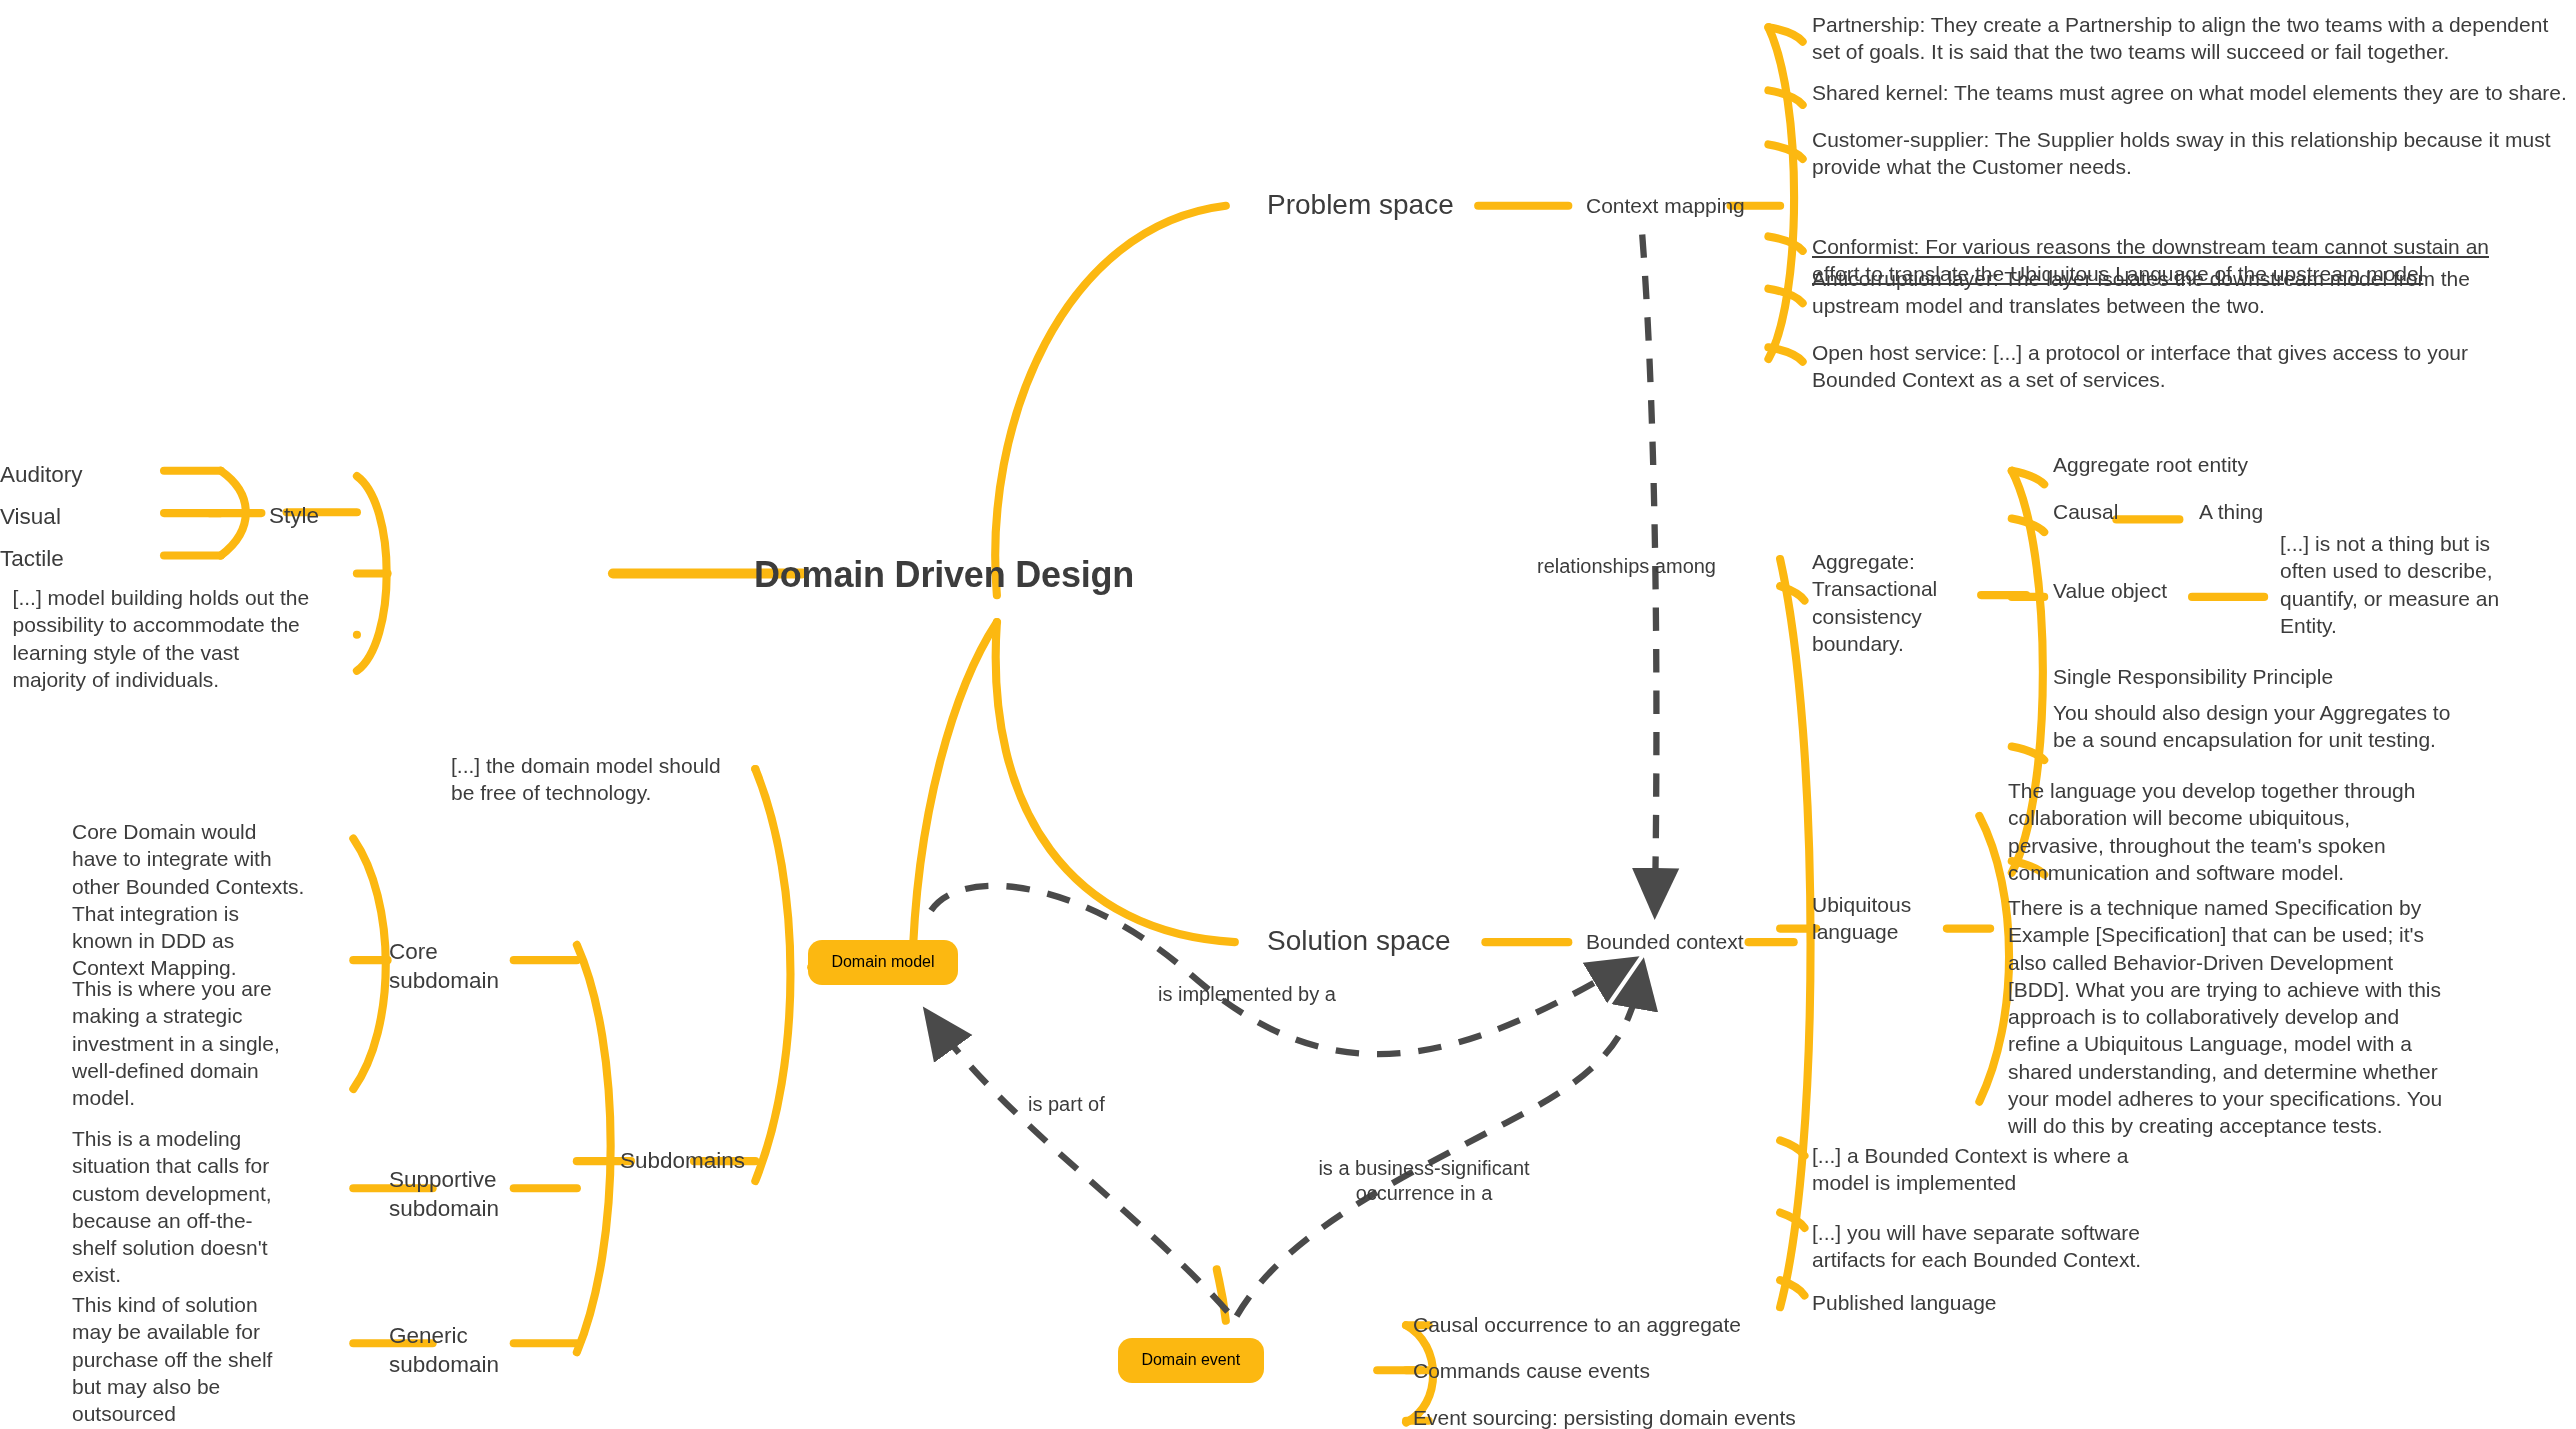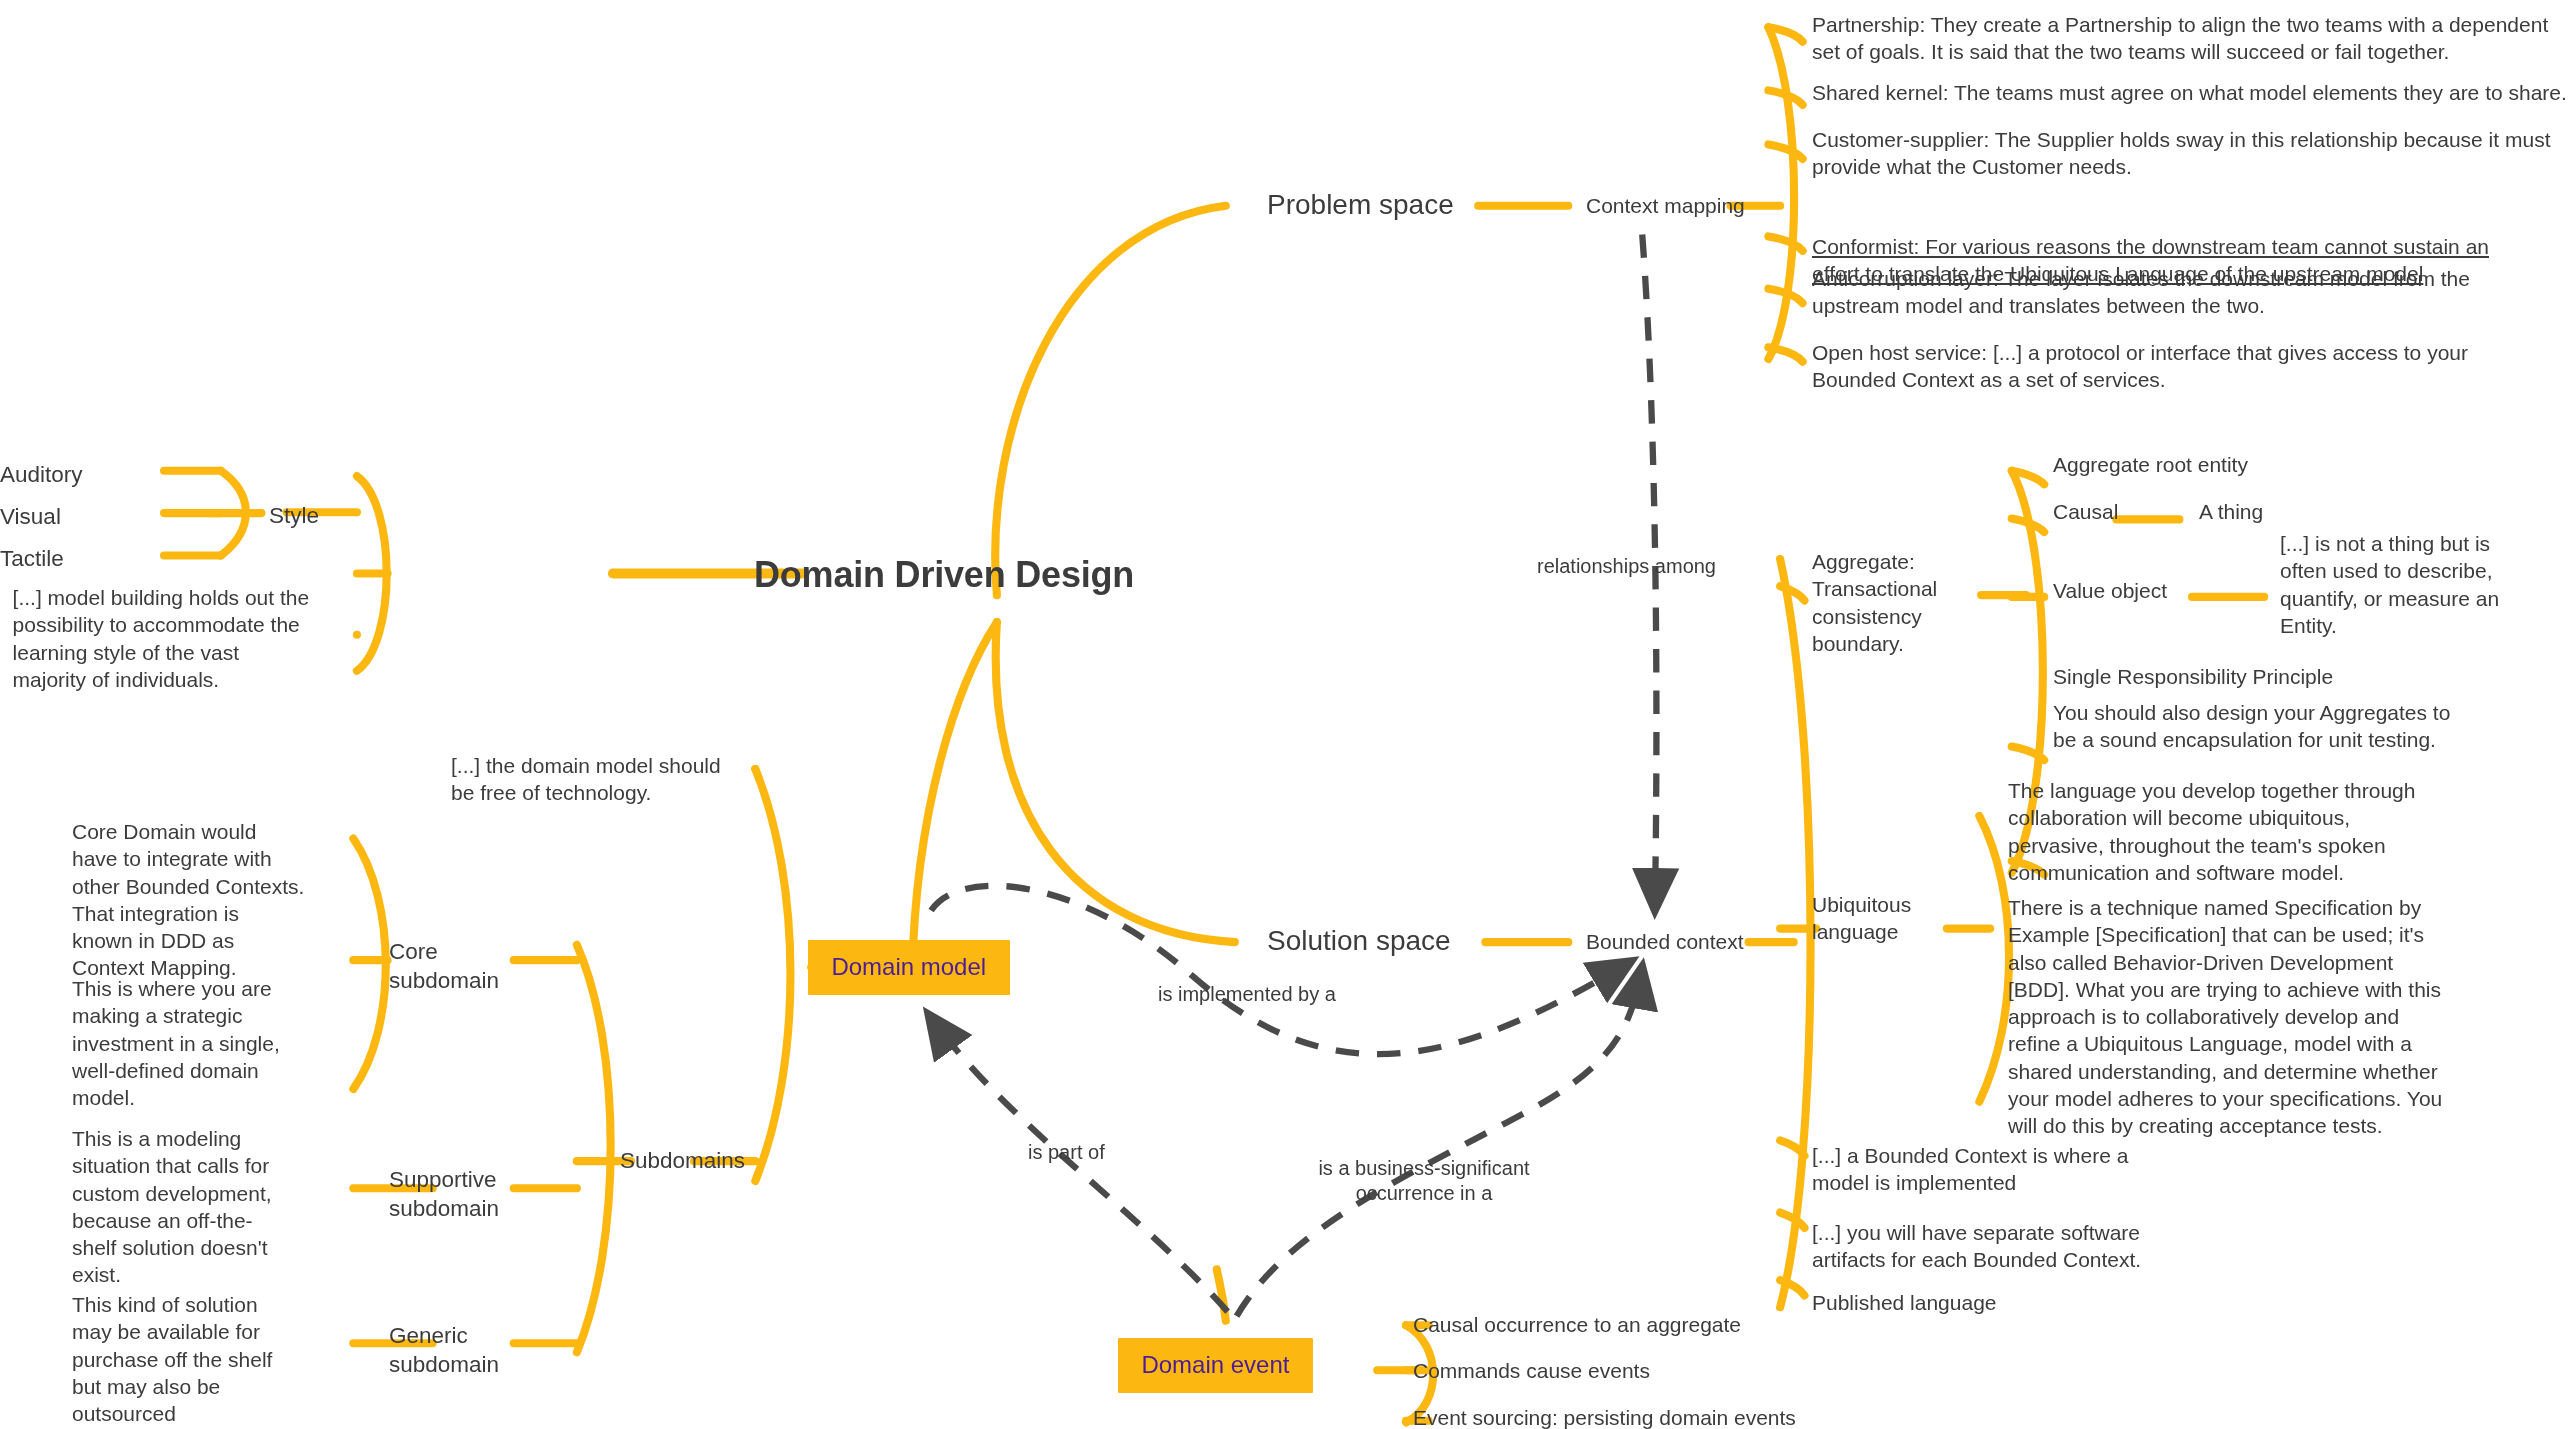--- a/index.html
+++ b/index.html
@@ -16,22 +16,22 @@
 
   
   .t-root   {font-size:36px;font-weight:bold;letter-spacing:-0.2px;}
   .t-l1     {font-size:28px;}
   .t-l2     {font-size:22.5px;}
   .t-l3     {font-size:21px;}
   .t-note   {font-size:21px;}
 
   
   .boxed{
-    background:#FCB811;border-radius:1px;color:#4c1d95;
-    padding:12.6px 23.4px 14.4px 23.4px;font-size:24px;line-height:1.15;
+    background:#FCB811;border-radius:14px;color:#000000;
+    padding:12.6px 23.4px 14.4px 23.4px;font-size:16px;line-height:1.15;
     box-sizing:border-box;white-space:nowrap;
   }
   .rel-label{color:#3c3c3c;font-size:20px;line-height:1.25;white-space:pre-line;}
   .ta-r{text-align:left;}
   .ta-c{text-align:center;}
 </style>
 </head>
 <body>
 
 <div id="canvas">
@@ -245,18 +245,18 @@
   <div class="node t-note" style="left:1812px;top:1289px;width:379px;">Published language</div>
 
   <div class="node boxed" style="left:1118px;top:1338px;">Domain event</div>
 
   <div class="node t-l3" style="left:1413px;top:1311px;">Causal occurrence to an aggregate</div>
   <div class="node t-l3" style="left:1413px;top:1357px;">Commands cause events</div>
   <div class="node t-l3" style="left:1413px;top:1404px;">Event sourcing: persisting domain events</div>
 
   <div class="node rel-label" style="left:1537px;top:554px;">relationships among</div>
   <div class="node rel-label" style="left:1158px;top:982px;">is implemented by a</div>
-  <div class="node rel-label" style="left:1028px;top:1140px;">is part of</div>
+  <div class="node rel-label" style="left:1028px;top:1092px;">is part of</div>
   <div class="node rel-label ta-c" style="left:1289px;top:1156px;width:270px;">is a business-significant
 occurrence in a</div>
 
 </div>
 
 
 </body></html>

